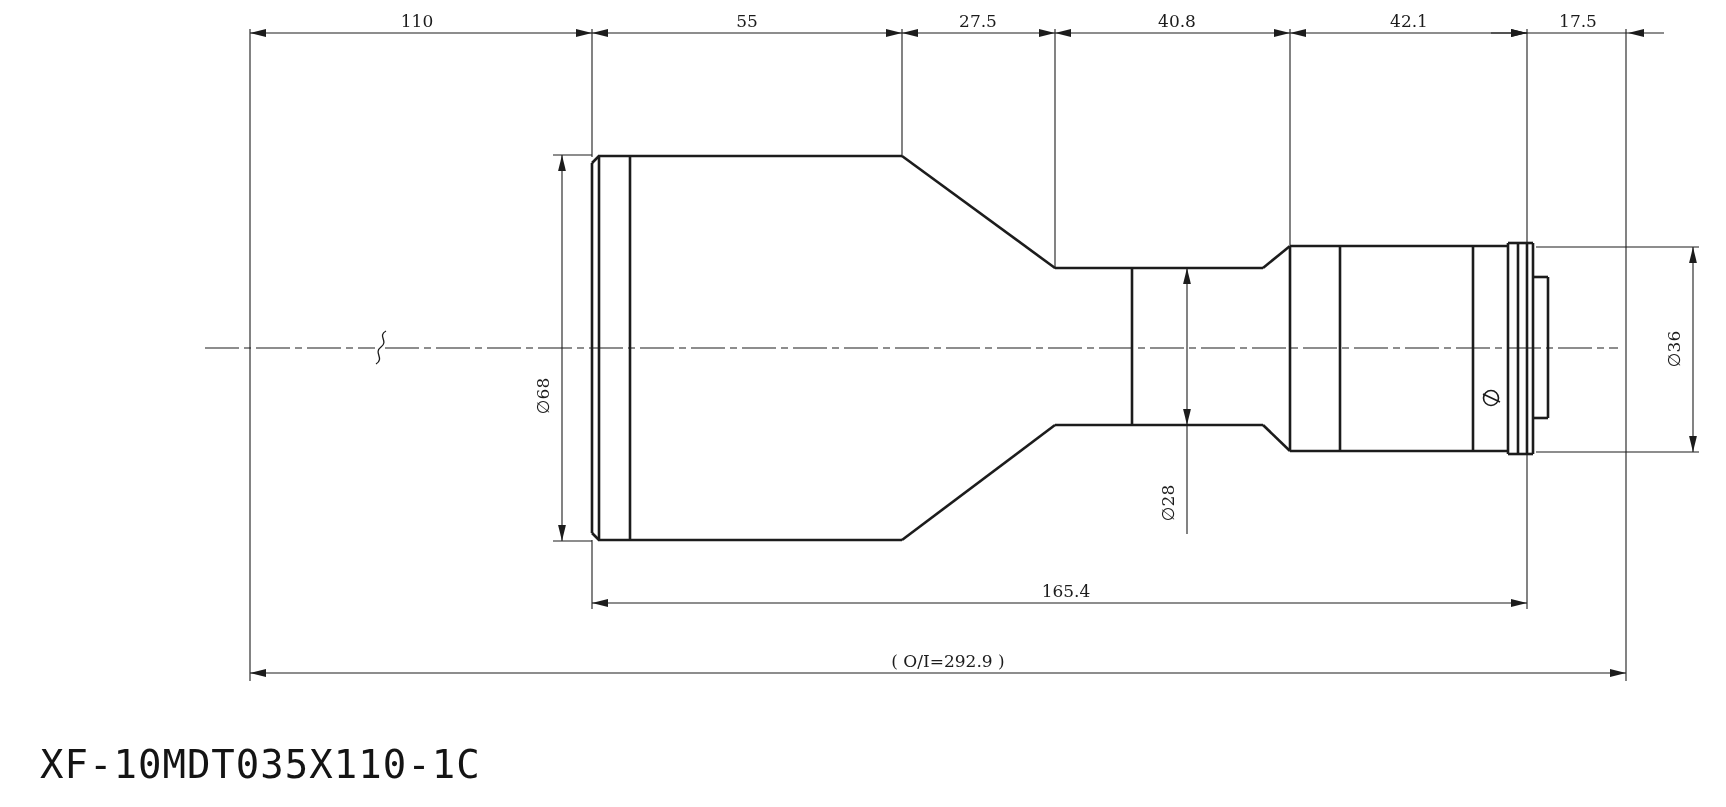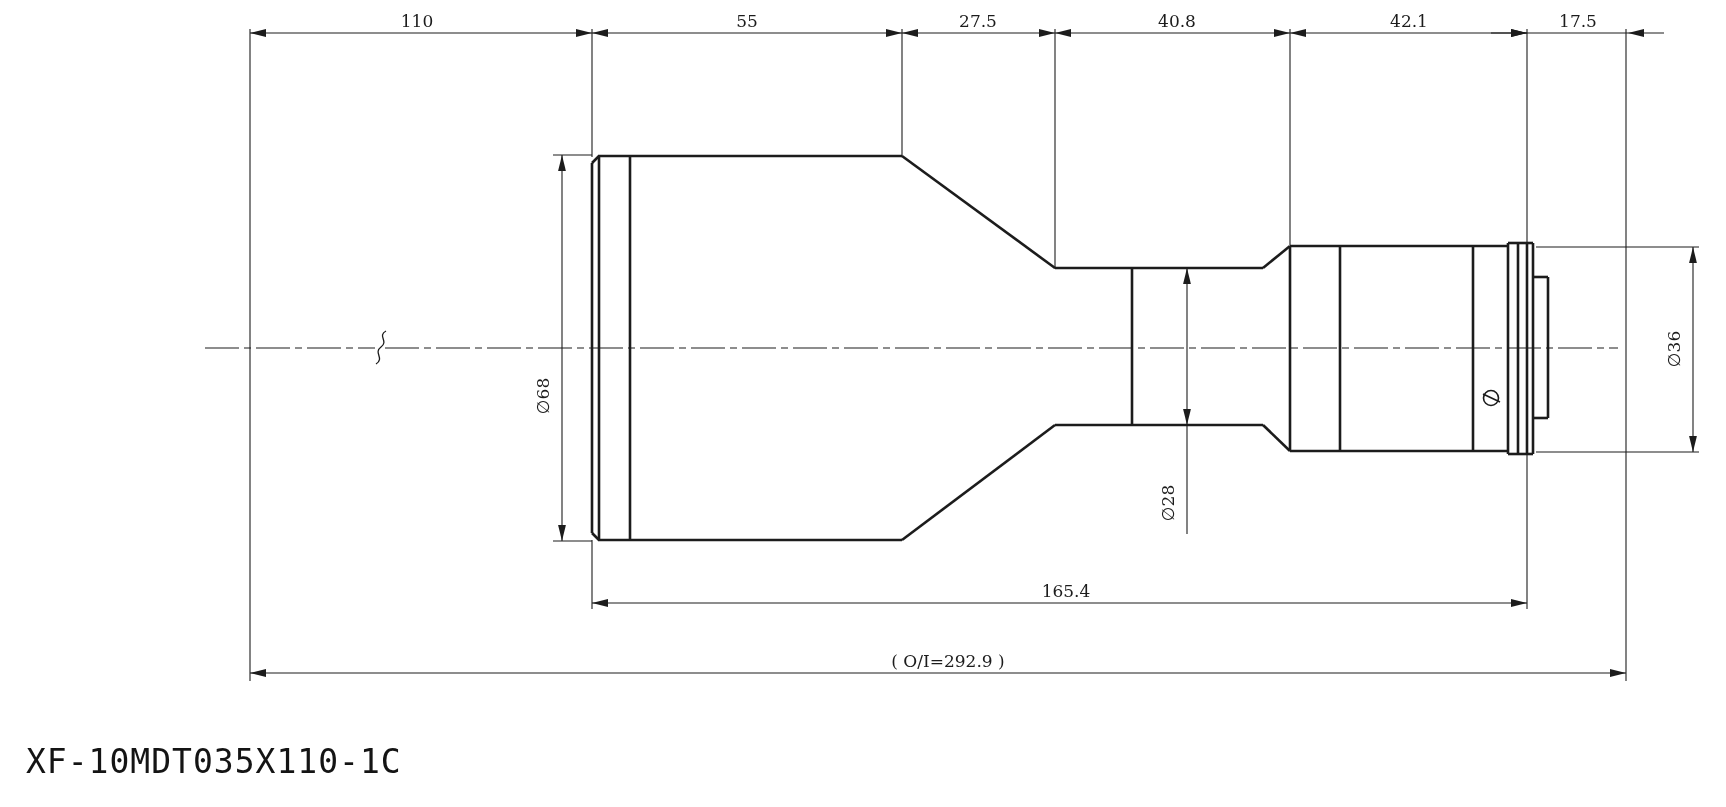--- a/index.html
+++ b/index.html
@@ -1,21 +1,21 @@
 <!DOCTYPE html>
 <html><head>
 <meta charset="utf-8">
 <style>
   html,body{margin:0;padding:0;background:#ffffff;}
   .page{position:relative;width:1726px;height:807px;background:#ffffff;overflow:hidden;
         font-family:"Liberation Sans",sans-serif;padding-left:11px;}
   .page svg{position:absolute;left:0;top:0;}
-  .part-number{position:absolute;left:26px;top:742px;
+  .part-number{position:absolute;left:40px;top:742px;
     font-family:"DejaVu Sans Mono","Liberation Mono",monospace;
-    font-size:33px;font-weight:500;color:#141414;letter-spacing:1px;white-space:nowrap;}
+    font-size:39px;font-weight:500;color:#141414;letter-spacing:1px;white-space:nowrap;}
 </style>
 </head>
 <body>
 
 <div class="page">
   <svg width="1726" height="807" viewBox="0 0 1726 807" xmlns="http://www.w3.org/2000/svg">
       <g>
         <line x1="250" y1="29" x2="250" y2="681" stroke="#1c1c1c" stroke-width="1.1"></line>
         <line x1="592" y1="29" x2="592" y2="157" stroke="#1c1c1c" stroke-width="1.1"></line>
         <line x1="592" y1="540" x2="592" y2="609" stroke="#1c1c1c" stroke-width="1.1"></line>

